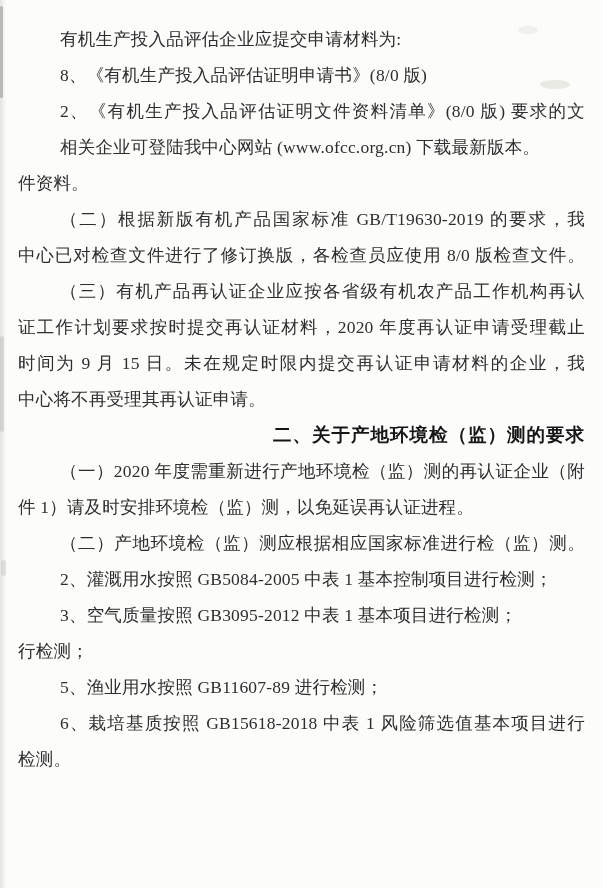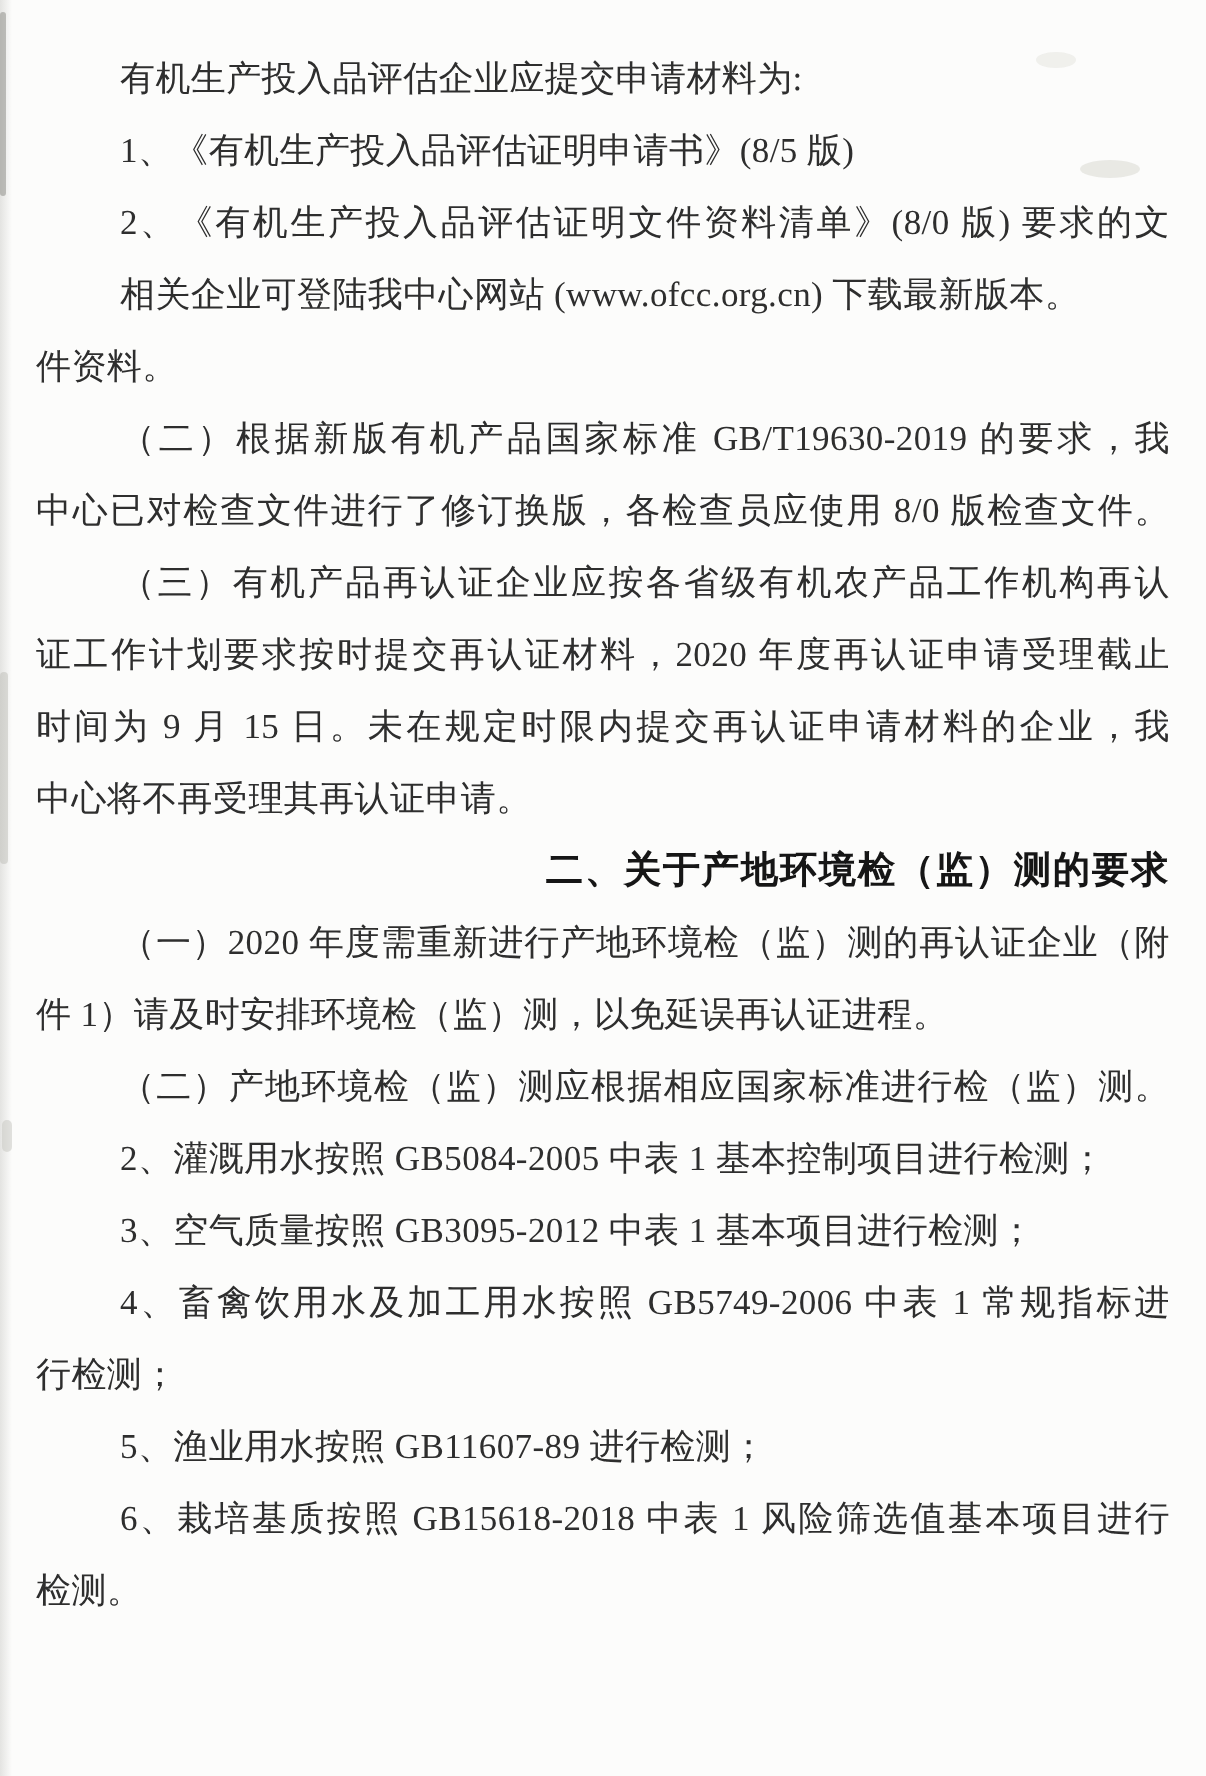--- a/index.html
+++ b/index.html
@@ -71,36 +71,35 @@
 
   <div class="edge-shadow"></div>
   <div class="artifact a1"></div>
   <div class="artifact a2"></div>
   <div class="artifact a3"></div>
   <div class="artifact a4"></div>
   <div class="artifact a5"></div>
 
   <div class="content">
     <div class="line indent">有机生产投入品评估企业应提交申请材料为:</div>
-    <div class="line indent">1、《有机生产投入品评估证明申请书》(8/5 版)</div>
+    <div class="line indent">8、《有机生产投入品评估证明申请书》(8/0 版)</div>
     <div class="line indent justify">2、《有机生产投入品评估证明文件资料清单》(8/0 版) 要求的文</div>
     <div class="line indent">相关企业可登陆我中心网站 (www.ofcc.org.cn) 下载最新版本。</div>
     <div class="line">件资料。</div>
     <div class="line indent justify">（二）根据新版有机产品国家标准 GB/T19630-2019 的要求，我</div>
     <div class="line justify">中心已对检查文件进行了修订换版，各检查员应使用 8/0 版检查文件。</div>
     <div class="line indent justify">（三）有机产品再认证企业应按各省级有机农产品工作机构再认</div>
     <div class="line justify">证工作计划要求按时提交再认证材料，2020 年度再认证申请受理截止</div>
     <div class="line justify">时间为 9 月 15 日。未在规定时限内提交再认证申请材料的企业，我</div>
     <div class="line">中心将不再受理其再认证申请。</div>
     <div class="line indent heading">二、关于产地环境检（监）测的要求</div>
     <div class="line indent justify">（一）2020 年度需重新进行产地环境检（监）测的再认证企业（附</div>
     <div class="line">件 1）请及时安排环境检（监）测，以免延误再认证进程。</div>
     <div class="line indent justify">（二）产地环境检（监）测应根据相应国家标准进行检（监）测。</div>
     <div class="line indent">2、灌溉用水按照 GB5084-2005 中表 1 基本控制项目进行检测；</div>
     <div class="line indent">3、空气质量按照 GB3095-2012 中表 1 基本项目进行检测；</div>
-    <div class="line indent justify">4、畜禽饮用水及加工用水按照 GB5749-2006 中表 1 常规指标进</div>
     <div class="line">行检测；</div>
     <div class="line indent">5、渔业用水按照 GB11607-89 进行检测；</div>
     <div class="line indent justify">6、栽培基质按照 GB15618-2018 中表 1 风险筛选值基本项目进行</div>
     <div class="line">检测。</div>
   </div>
 
 </div>
 
 </body></html>

